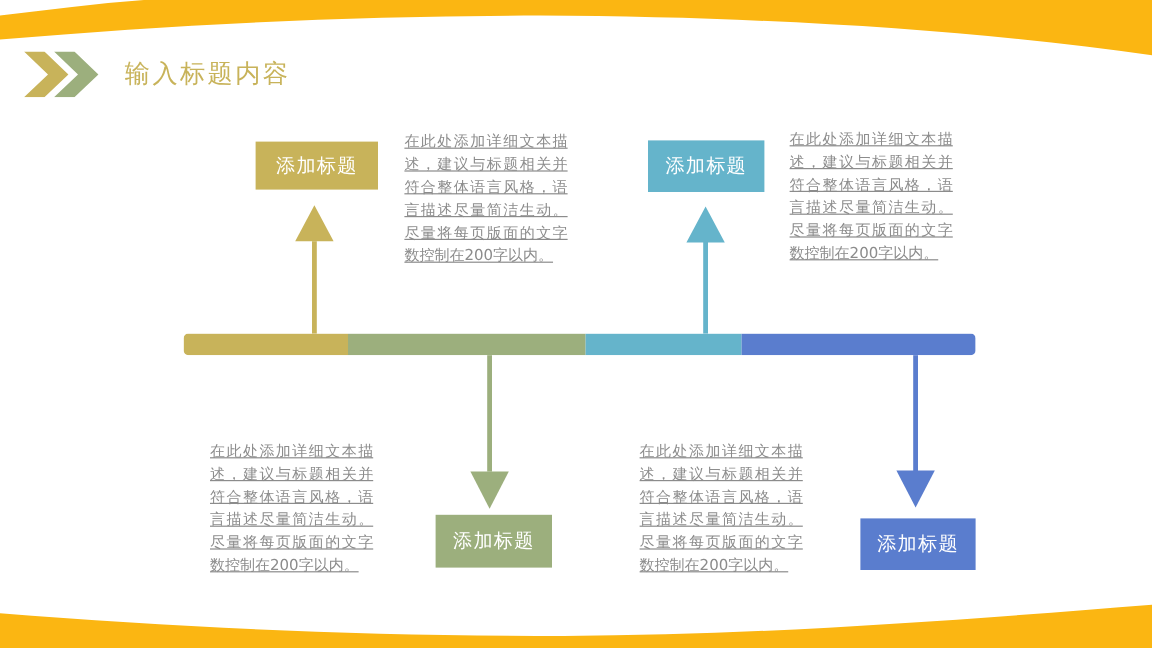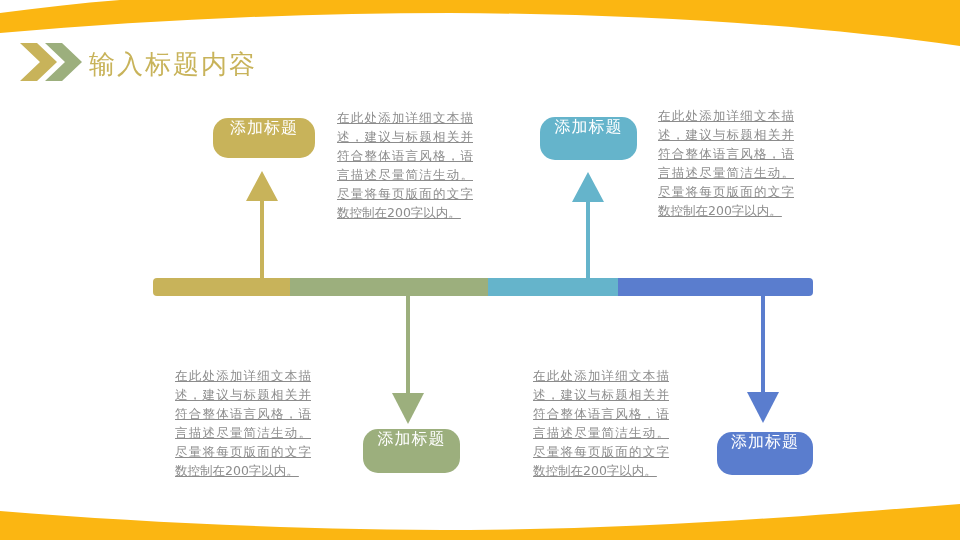--- a/index.html
+++ b/index.html
@@ -11,21 +11,21 @@
   .abs{position:absolute;}
   
   .wave-top{left:0;top:0;width:960px;height:50px;}
   .wave-bottom{left:0;bottom:0;width:960px;height:46px;}
   .wave-fill{fill:var(--yellow);}
   
   .chevrons{left:20px;top:43px;width:64px;height:38px;}
   .chev-1{fill:var(--gold);}
   .chev-2{fill:var(--green);}
   .page-title{
-    left:89px;top:47px;font-size:26px;letter-spacing:2px;
+    left:104px;top:47px;font-size:21px;letter-spacing:2px;
     color:var(--gold);font-weight:400;
   }
   
   .timeline-bar{
     left:153px;top:278px;width:660px;height:18px;
     display:flex;border-radius:4px;overflow:hidden;
   }
   .seg{height:100%;}
   .seg-gold{width:137px;background:var(--gold);}
   .seg-green{width:198px;background:var(--green);}
@@ -38,22 +38,22 @@
   .stem-green{left:406px;top:296px;height:97px;background:var(--green);}
   .stem-blue{left:761px;top:296px;height:97px;background:var(--blue);}
   .head-up{width:0;height:0;border-left:16px solid transparent;border-right:16px solid transparent;}
   .head-down{width:0;height:0;border-left:16px solid transparent;border-right:16px solid transparent;}
   .head-gold{left:246px;top:171px;border-bottom:30px solid var(--gold);}
   .head-teal{left:572px;top:172px;border-bottom:30px solid var(--teal);}
   .head-green{left:392px;top:393px;border-top:31px solid var(--green);}
   .head-blue{left:747px;top:392px;border-top:31px solid var(--blue);}
   
   .title-box{
-    display:flex;align-items:flex-start;justify-content:center;
-    color:#ffffff;font-size:16px;letter-spacing:1px;border-radius:15px;
+    display:flex;align-items:center;justify-content:center;
+    color:#ffffff;font-size:16px;letter-spacing:1px;
   }
   .box-gold{left:213px;top:118px;width:102px;height:40px;background:var(--gold);}
   .box-teal{left:540px;top:117px;width:97px;height:43px;background:var(--teal);}
   .box-green{left:363px;top:429px;width:97px;height:44px;background:var(--green);}
   .box-blue{left:717px;top:432px;width:96px;height:43px;background:var(--blue);}
   
   .desc{
     width:136px;font-size:12.5px;line-height:19px;color:var(--body_text);
     text-align:justify;word-break:break-all;text-decoration:underline;
   }

